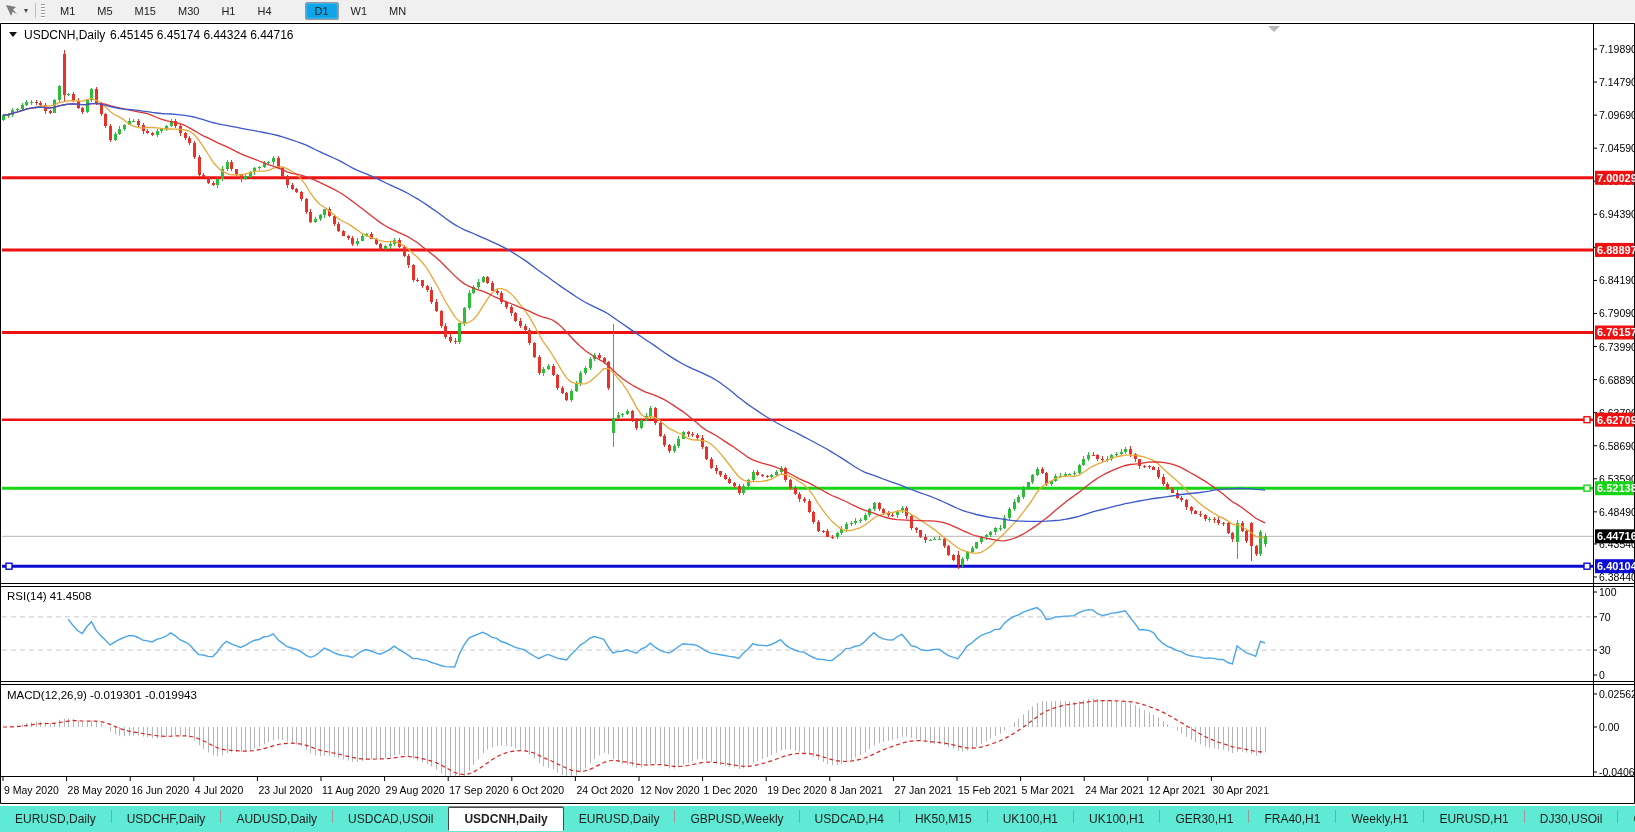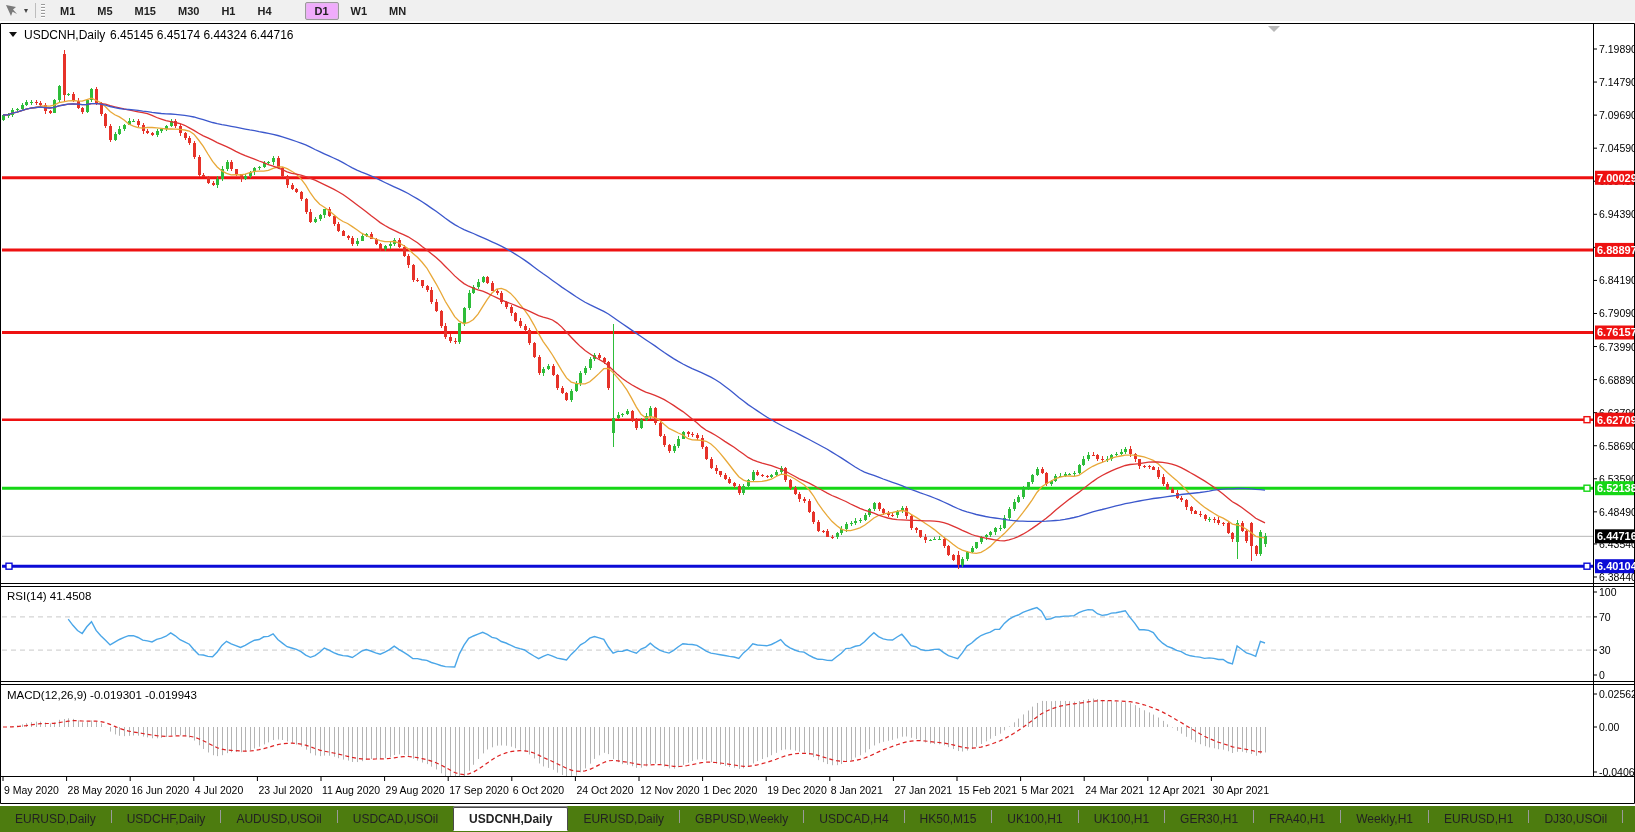--- a/index.html
+++ b/index.html
@@ -6,46 +6,46 @@
     font-family:"Liberation Sans",sans-serif;-webkit-font-smoothing:antialiased;}
   
   .toolbar{position:absolute;left:0;top:0;width:1635px;height:21px;background:#f0f0f0;
     border-bottom:1px solid #a8a8a8;display:flex;align-items:center;font-size:11px;color:#222;}
   .tb-icon{width:18px;height:16px;display:flex;align-items:center;justify-content:center;margin-left:2px;}
   .tb-caret{font-size:8px;color:#444;width:12px;text-align:center;cursor:default;}
   .tb-sep{width:1px;height:15px;background:#bdbdbd;margin:0 3px;}
   .tb-grip{width:4px;height:14px;margin:0 4px 0 2px;
     background-image:repeating-linear-gradient(to bottom,#9a9a9a 0 1px,#fff 1px 2px,transparent 2px 3px);}
   .tf-btn{padding:2px 9px;margin:0 1px;border:1px solid transparent;border-radius:2px;cursor:default;}
-  .tf-btn.active{background:#f0abfc;border:1px solid #9a9a9a;box-shadow:inset 0 0 2px #ccc;margin-left:12px;}
+  .tf-btn.active{background:#0ea5e9;border:1px solid #9a9a9a;box-shadow:inset 0 0 2px #ccc;margin-left:12px;}
   .tf-gap{width:10px;}
   
   #chart-wrap{position:absolute;left:0;top:21px;width:1635px;height:785px;background:#ffffff;}
   svg text{font-family:"Liberation Sans",sans-serif;}
   
-  .tabbar{position:absolute;left:0;top:806px;width:1635px;height:26px;background:#4d7c0f;
+  .tabbar{position:absolute;left:0;top:806px;width:1635px;height:26px;background:#5eead4;
     display:flex;align-items:flex-end;font-size:12px;color:#222;}
   .tab{padding:4px 15px 4px 15px;white-space:nowrap;cursor:default;display:flex;align-items:center;height:14px;}
   .tab.active{background:#ffffff;border:1px solid #4a4a4a;border-bottom:1px solid #fff;font-weight:bold;
     border-radius:2px 2px 0 0;margin-bottom:0;box-shadow:0 -1px 0 #888;}
   .tab-sep{width:1px;height:13px;background:#9a9a9a;margin-bottom:5px;}
 </style>
 </head>
 <body>
 
 <div class="toolbar">
   <span class="tb-icon">
     <svg width="14" height="14" viewBox="0 0 14 14">
         <path d="M2 1 L7 12 L8.6 7.8 L13 10 L9 5.5 L12 3 Z" fill="#7a7a7a"></path>
       </svg>
   </span>
   <span class="tb-caret">▾</span>
   <span class="tb-sep"></span>
   <span class="tb-grip"></span>
-  <span id="tf-buttons" style="display:flex;align-items:center;font-weight:bold;">
+  <span id="tf-buttons" style="display:flex;align-items:center;">
       <span class="tf-btn">M1</span>
       <span class="tf-btn">M5</span>
       <span class="tf-btn">M15</span>
       <span class="tf-btn">M30</span>
       <span class="tf-btn">H1</span>
       <span class="tf-btn">H4</span>
       <span class="tf-gap"></span>
       <span class="tf-btn active">D1</span>
       <span class="tf-btn">W1</span>
       <span class="tf-btn">MN</span>
@@ -1040,21 +1040,21 @@
     <text x="7" y="699" font-size="11.5" fill="#000">MACD(12,26,9) -0.019301 -0.019943</text>
   </svg>
 </div>
 
 <div class="tabbar">
   <div id="tabs-container" style="display:flex;align-items:center;height:100%;">
       <div class="tab">EURUSD,Daily</div>
       <div class="tab-sep"></div>
       <div class="tab">USDCHF,Daily</div>
       <div class="tab-sep"></div>
-      <div class="tab">AUDUSD,USOil</div>
+      <div class="tab">AUDUSD,Daily</div>
       <div class="tab-sep"></div>
       <div class="tab">USDCAD,USOil</div>
       <div class="tab active">USDCNH,Daily</div>
       <div class="tab">EURUSD,Daily</div>
       <div class="tab-sep"></div>
       <div class="tab">GBPUSD,Weekly</div>
       <div class="tab-sep"></div>
       <div class="tab">USDCAD,H4</div>
       <div class="tab-sep"></div>
       <div class="tab">HK50,M15</div>

